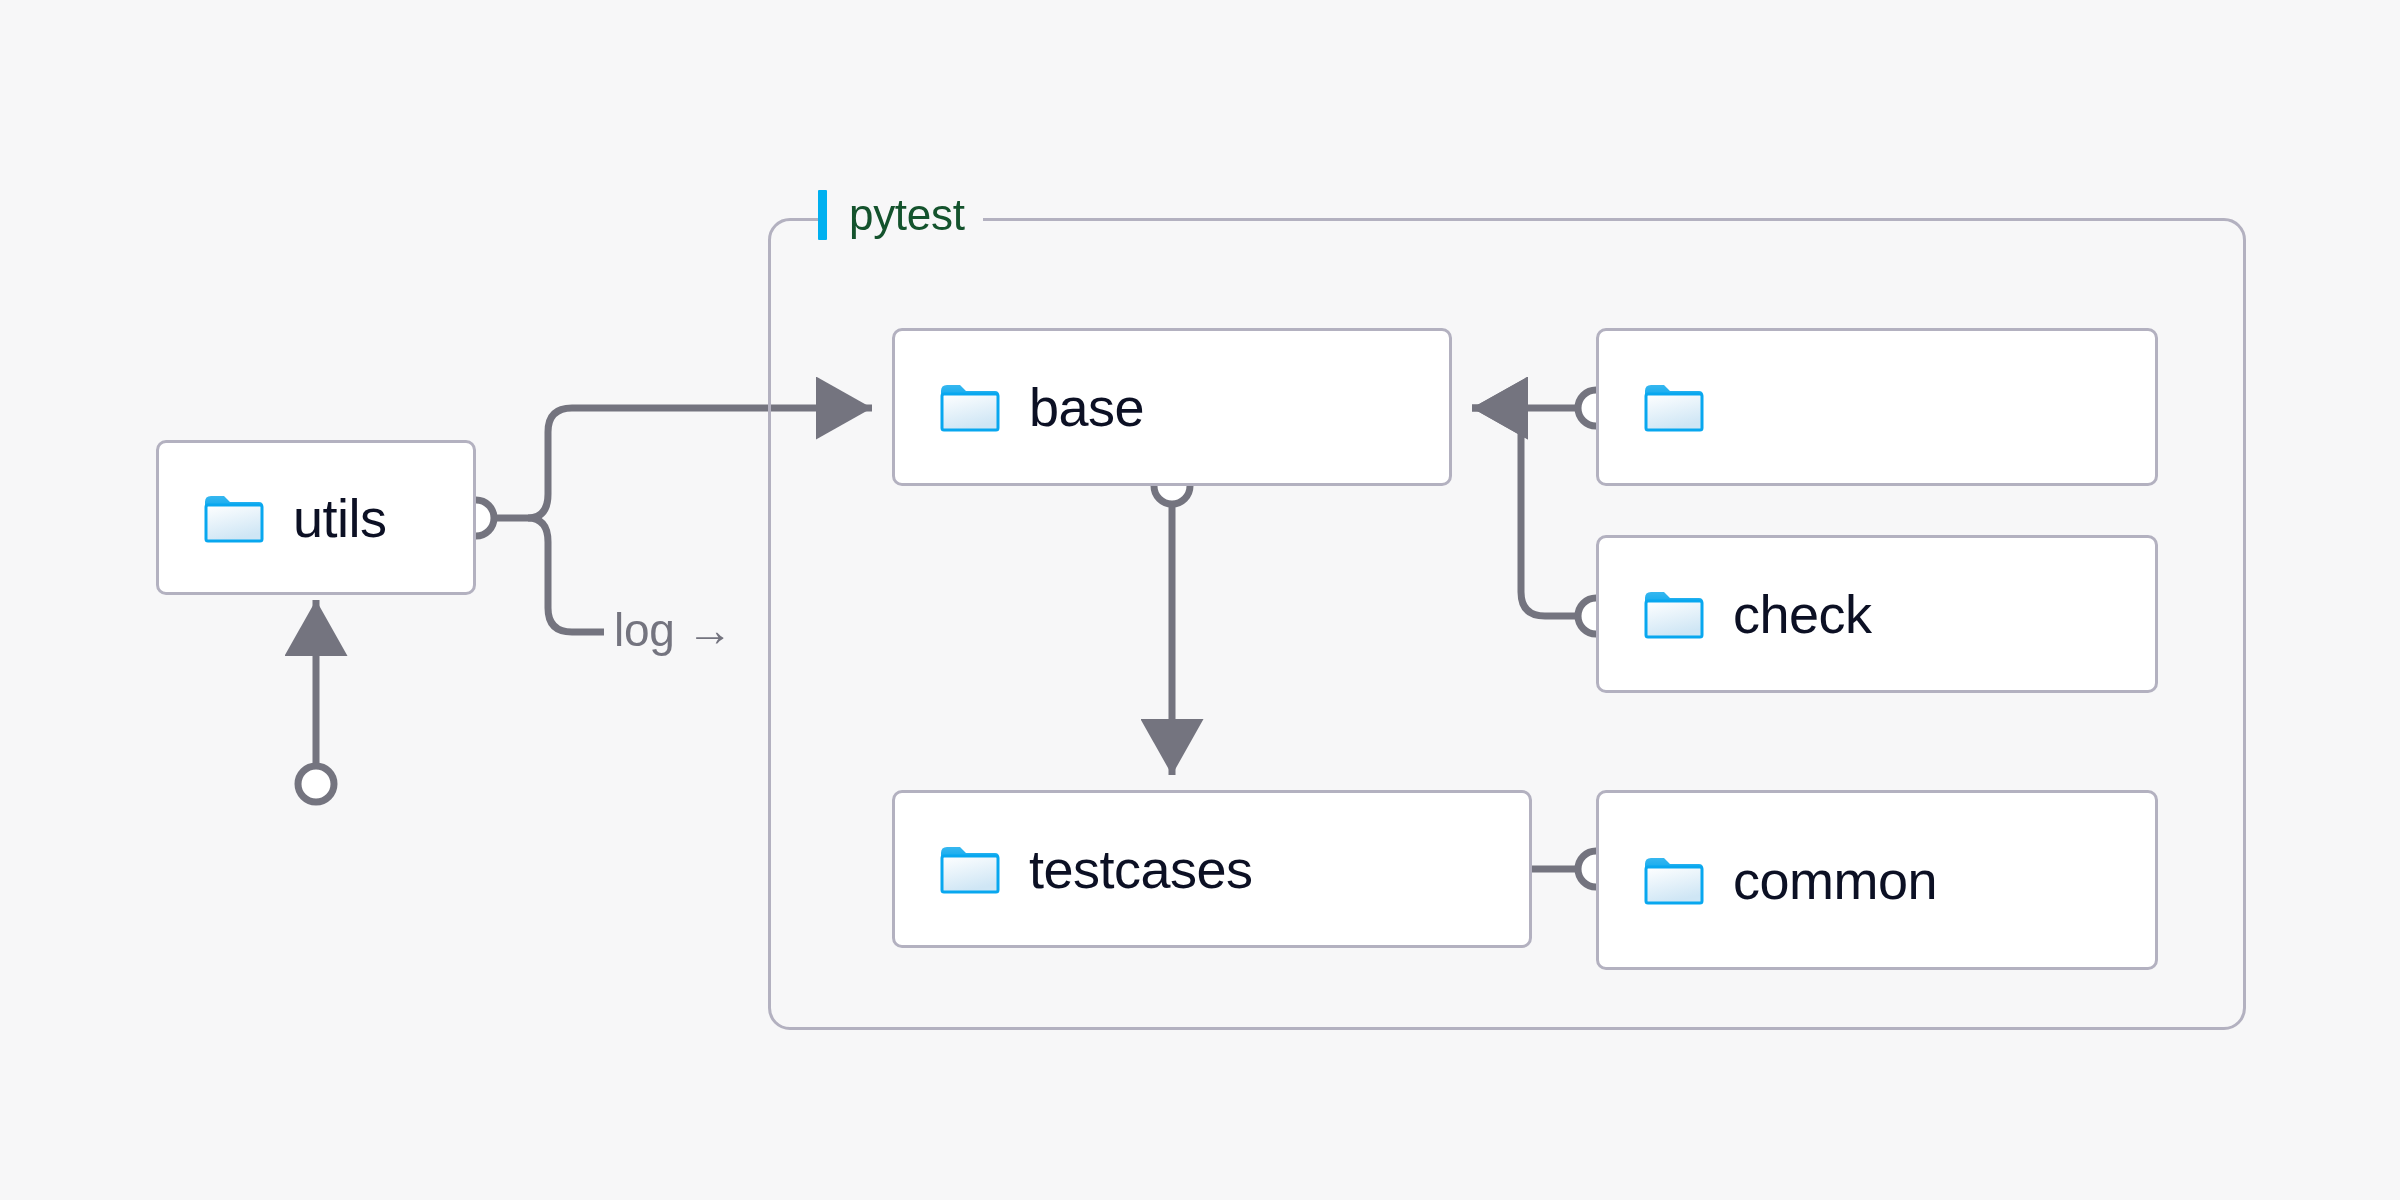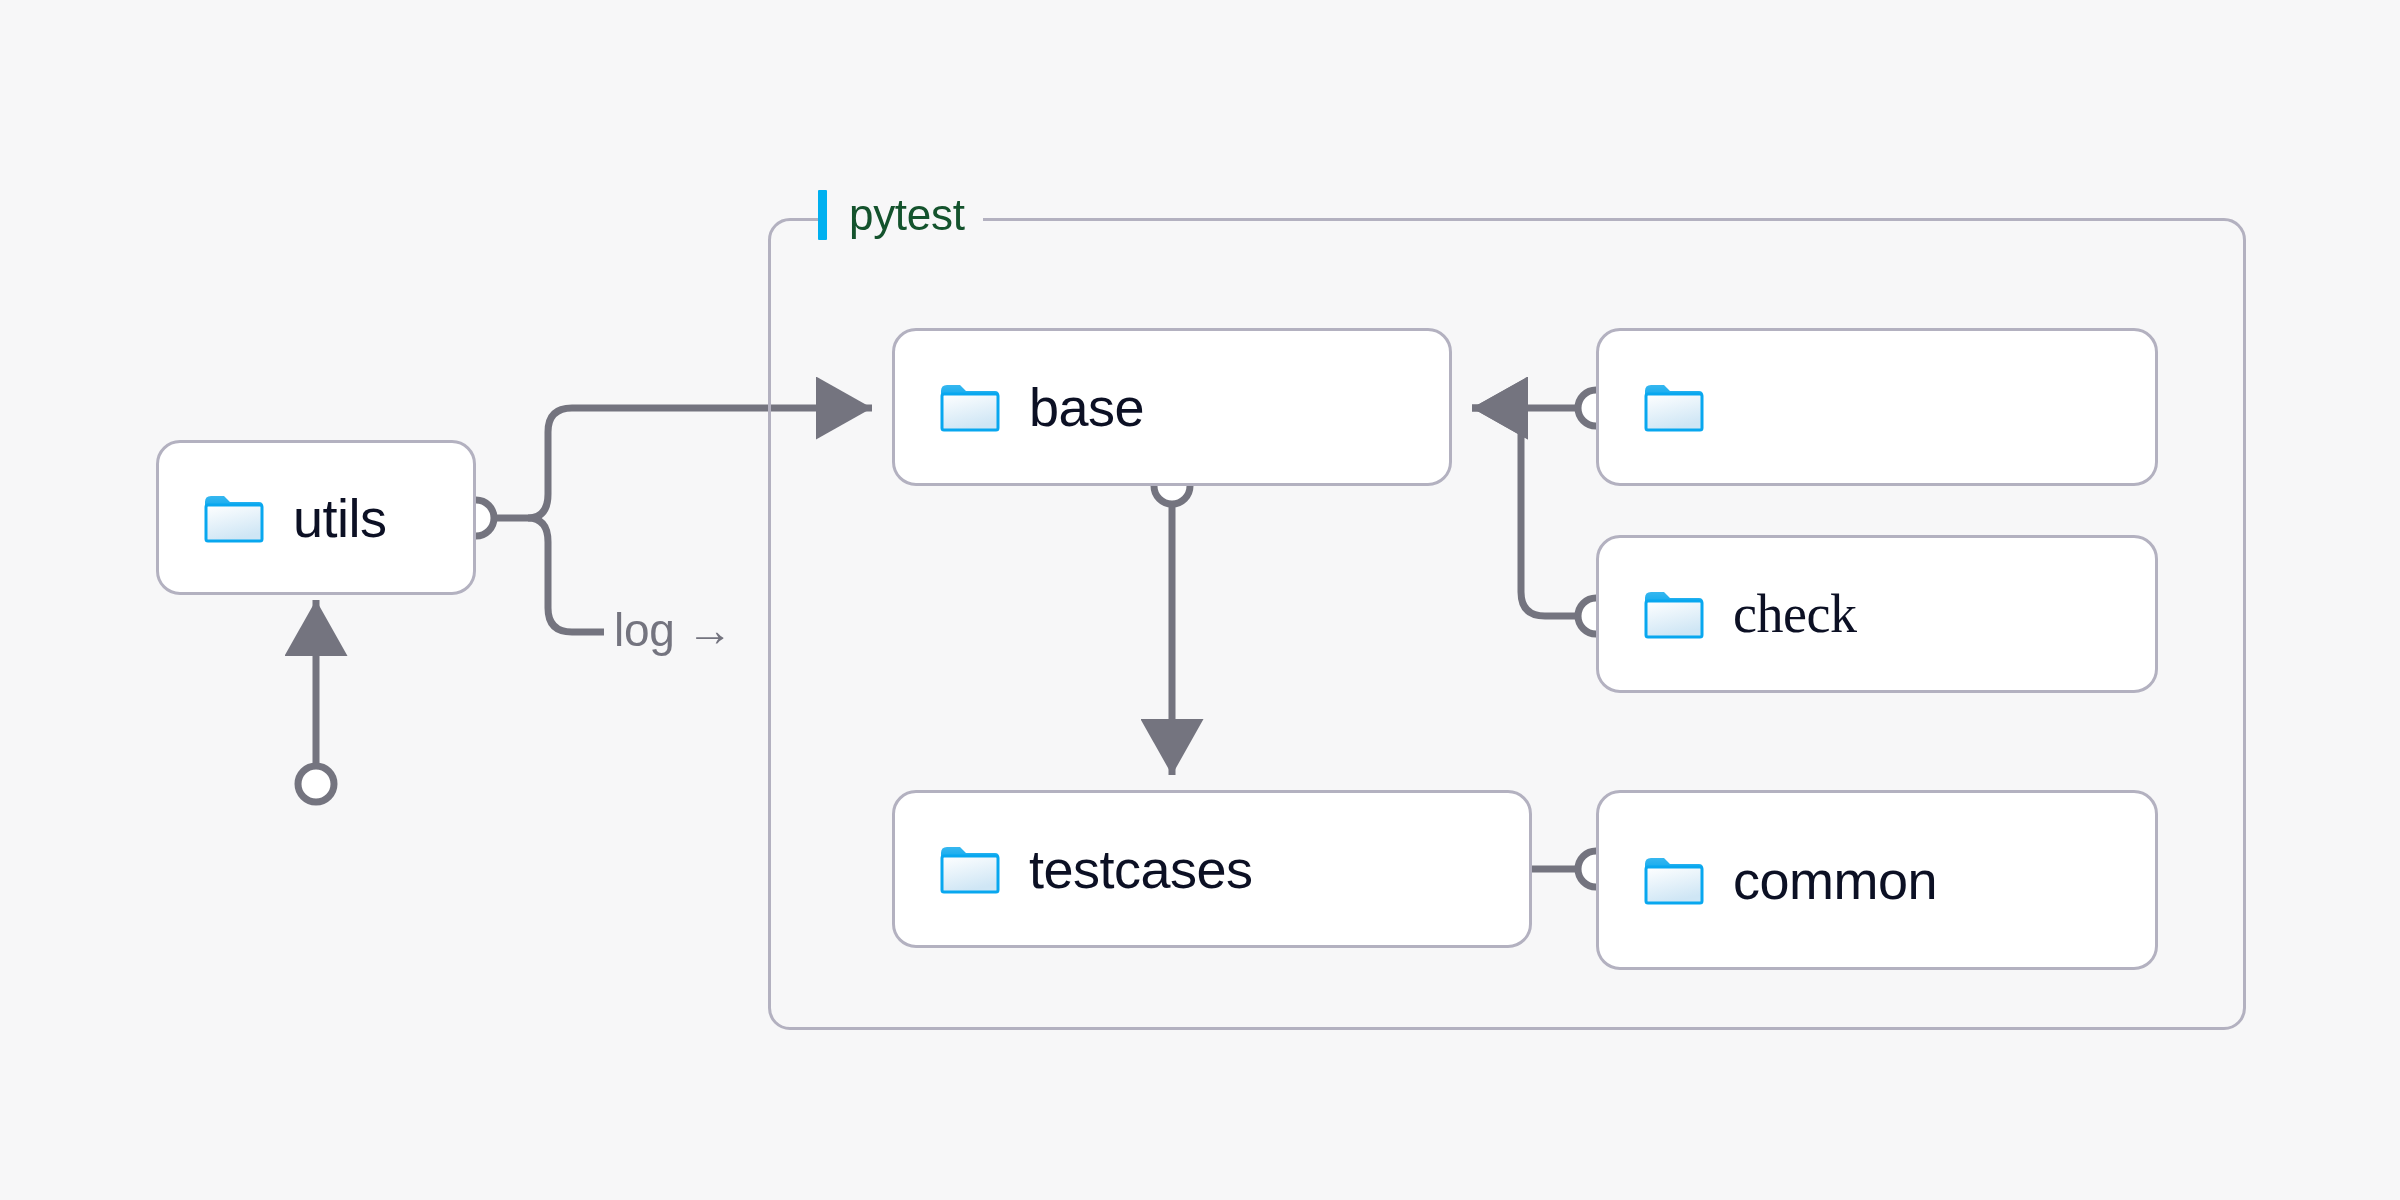--- a/index.html
+++ b/index.html
@@ -20,21 +20,21 @@
     left: 0; top: 0;
     width: 2400px;
     height: 1200px;
     pointer-events: none;
   }
   .node {
     position: absolute;
     box-sizing: border-box;
     background: #ffffff;
     border: 3px solid #b3b1c0;
-    border-radius: 24px;
+    border-radius: 10px;
     display: flex;
     align-items: center;
     padding-left: 44px;
     z-index: 3;
   }
   .node-label {
     font-size: 54px;
     color: #0c1024;
     letter-spacing: -0.5px;
     white-space: nowrap;
@@ -188,21 +188,21 @@
 
   <div class="node" style="left:1596px; top:328px; width:562px; height:158px;">
     <span class="folder-icon">
       <svg width="62" height="52" viewBox="0 0 62 52">
         <path d="M2,10 Q2,4 8,4 L21,4 L27,10 L56,10 Q60,10 60,14 L60,18 L2,18 Z" fill="url(#folderTab)"></path>
         <rect x="3" y="13" width="56" height="36" rx="2" fill="url(#folderBody)" stroke="#08a7ef" stroke-width="3"></rect>
       </svg>
     </span>
   </div>
 
-  <div class="node" style="left:1596px; top:535px; width:562px; height:158px;font-family:Liberation Serif, serif;">
+  <div class="node" style="left:1596px; top:535px; width:562px; height:158px;">
     <span class="folder-icon">
       <svg width="62" height="52" viewBox="0 0 62 52">
         <path d="M2,10 Q2,4 8,4 L21,4 L27,10 L56,10 Q60,10 60,14 L60,18 L2,18 Z" fill="url(#folderTab)"></path>
         <rect x="3" y="13" width="56" height="36" rx="2" fill="url(#folderBody)" stroke="#08a7ef" stroke-width="3"></rect>
       </svg>
     </span>
     <span class="node-label">check</span>
   </div>
 
   <div class="node" style="left:1596px; top:790px; width:562px; height:180px;">

